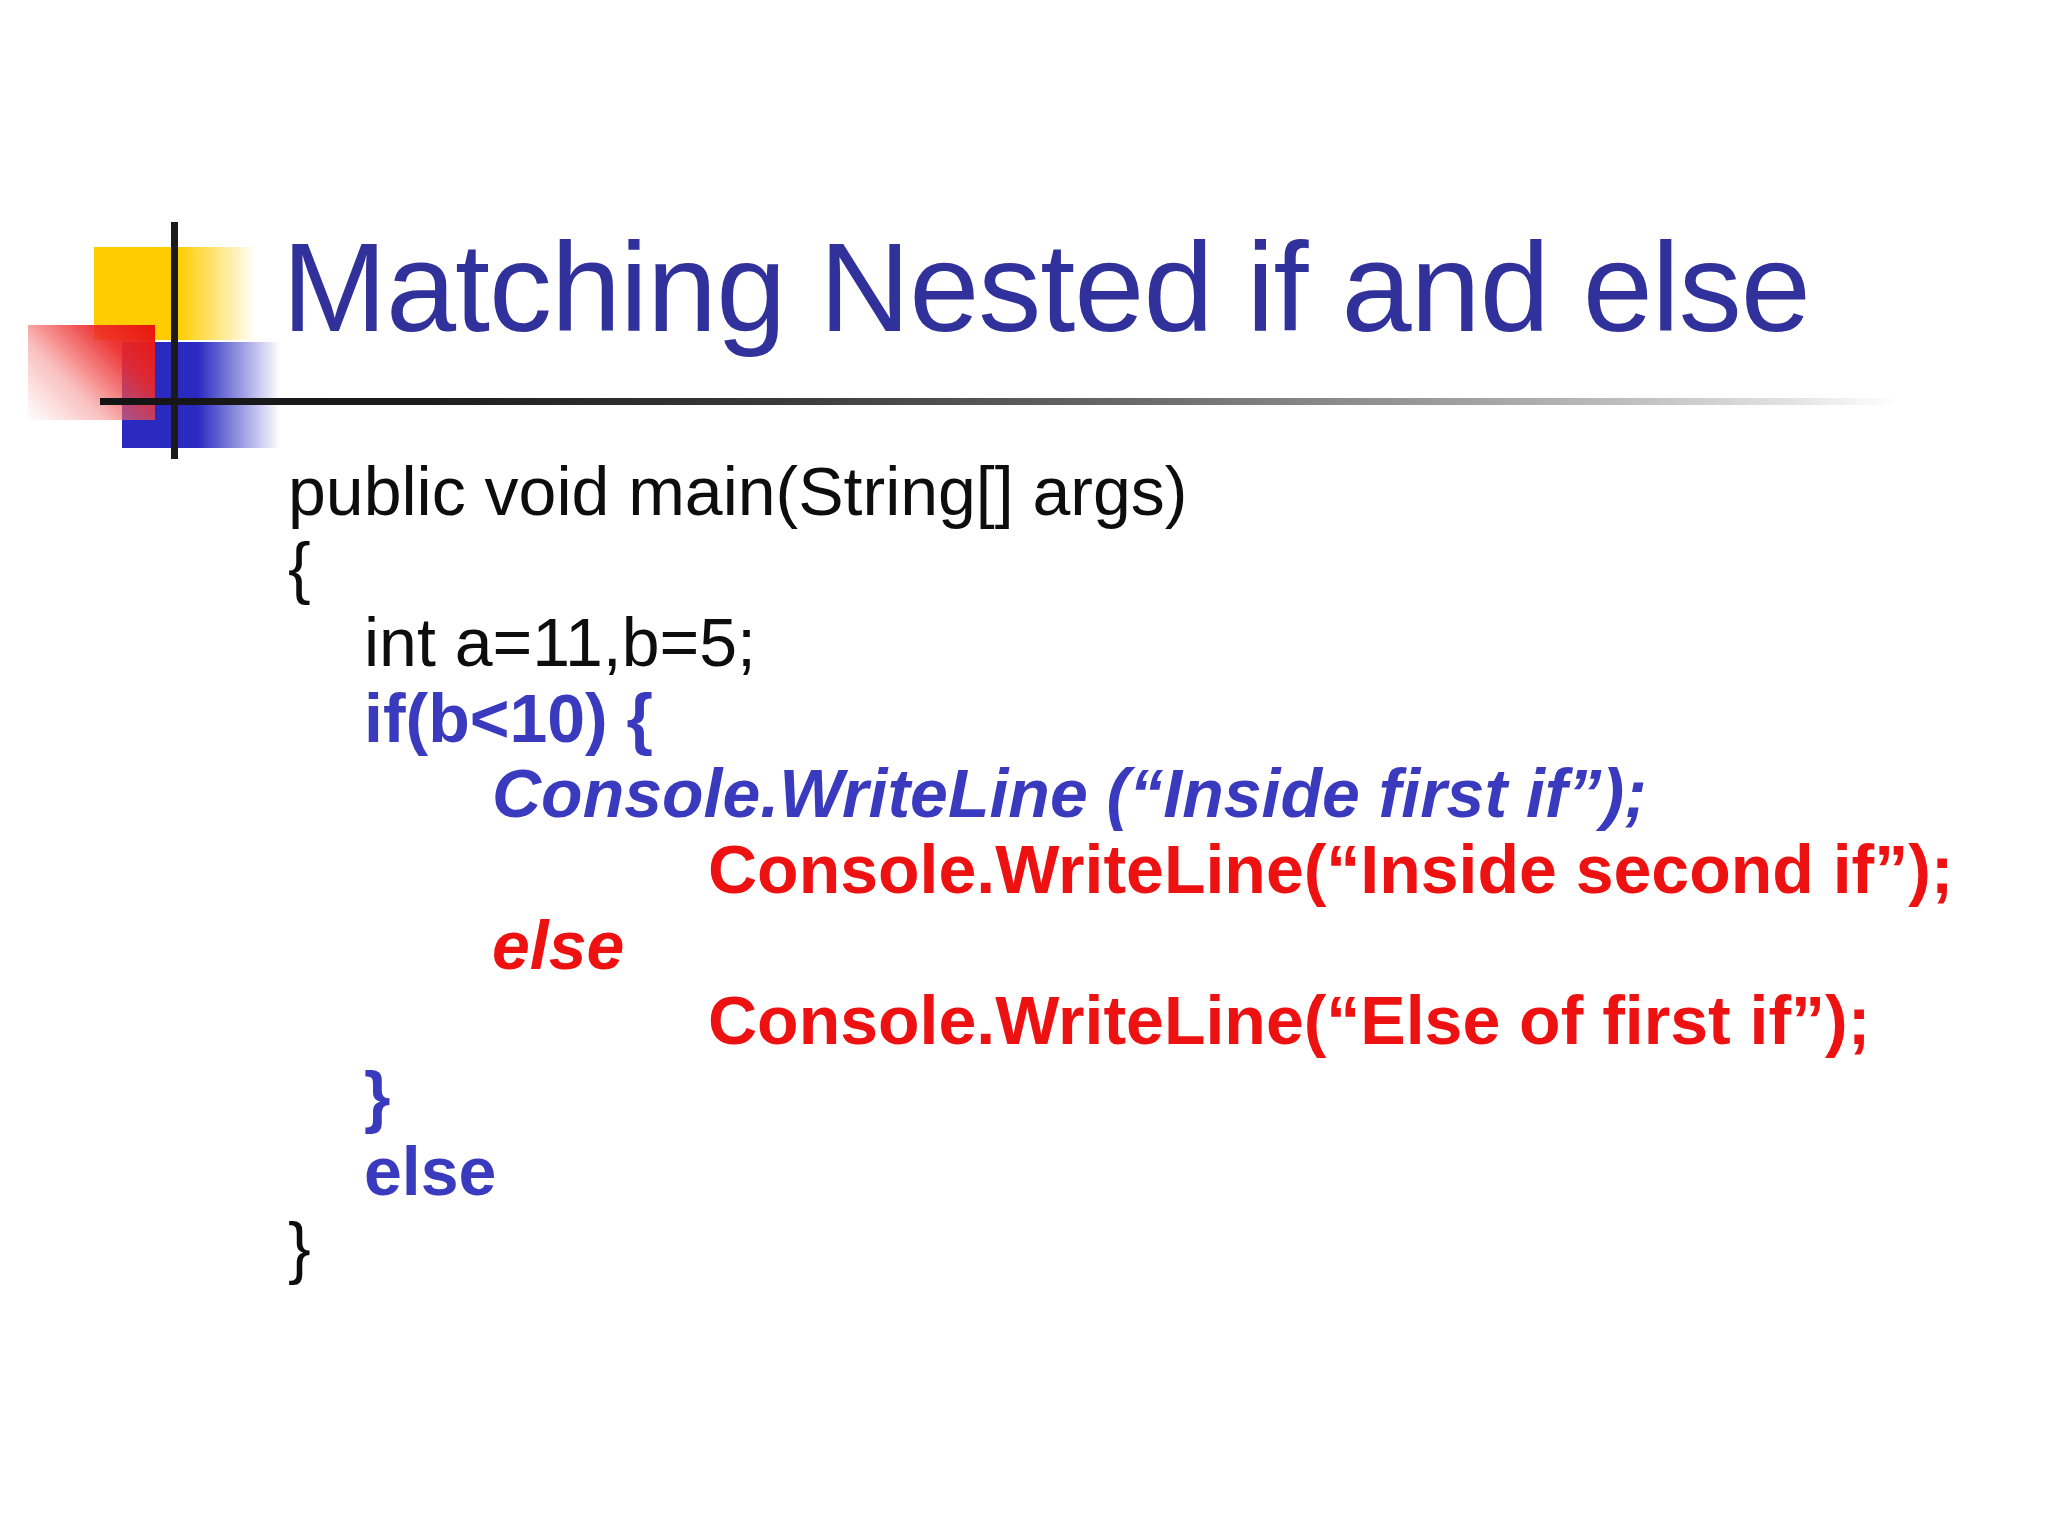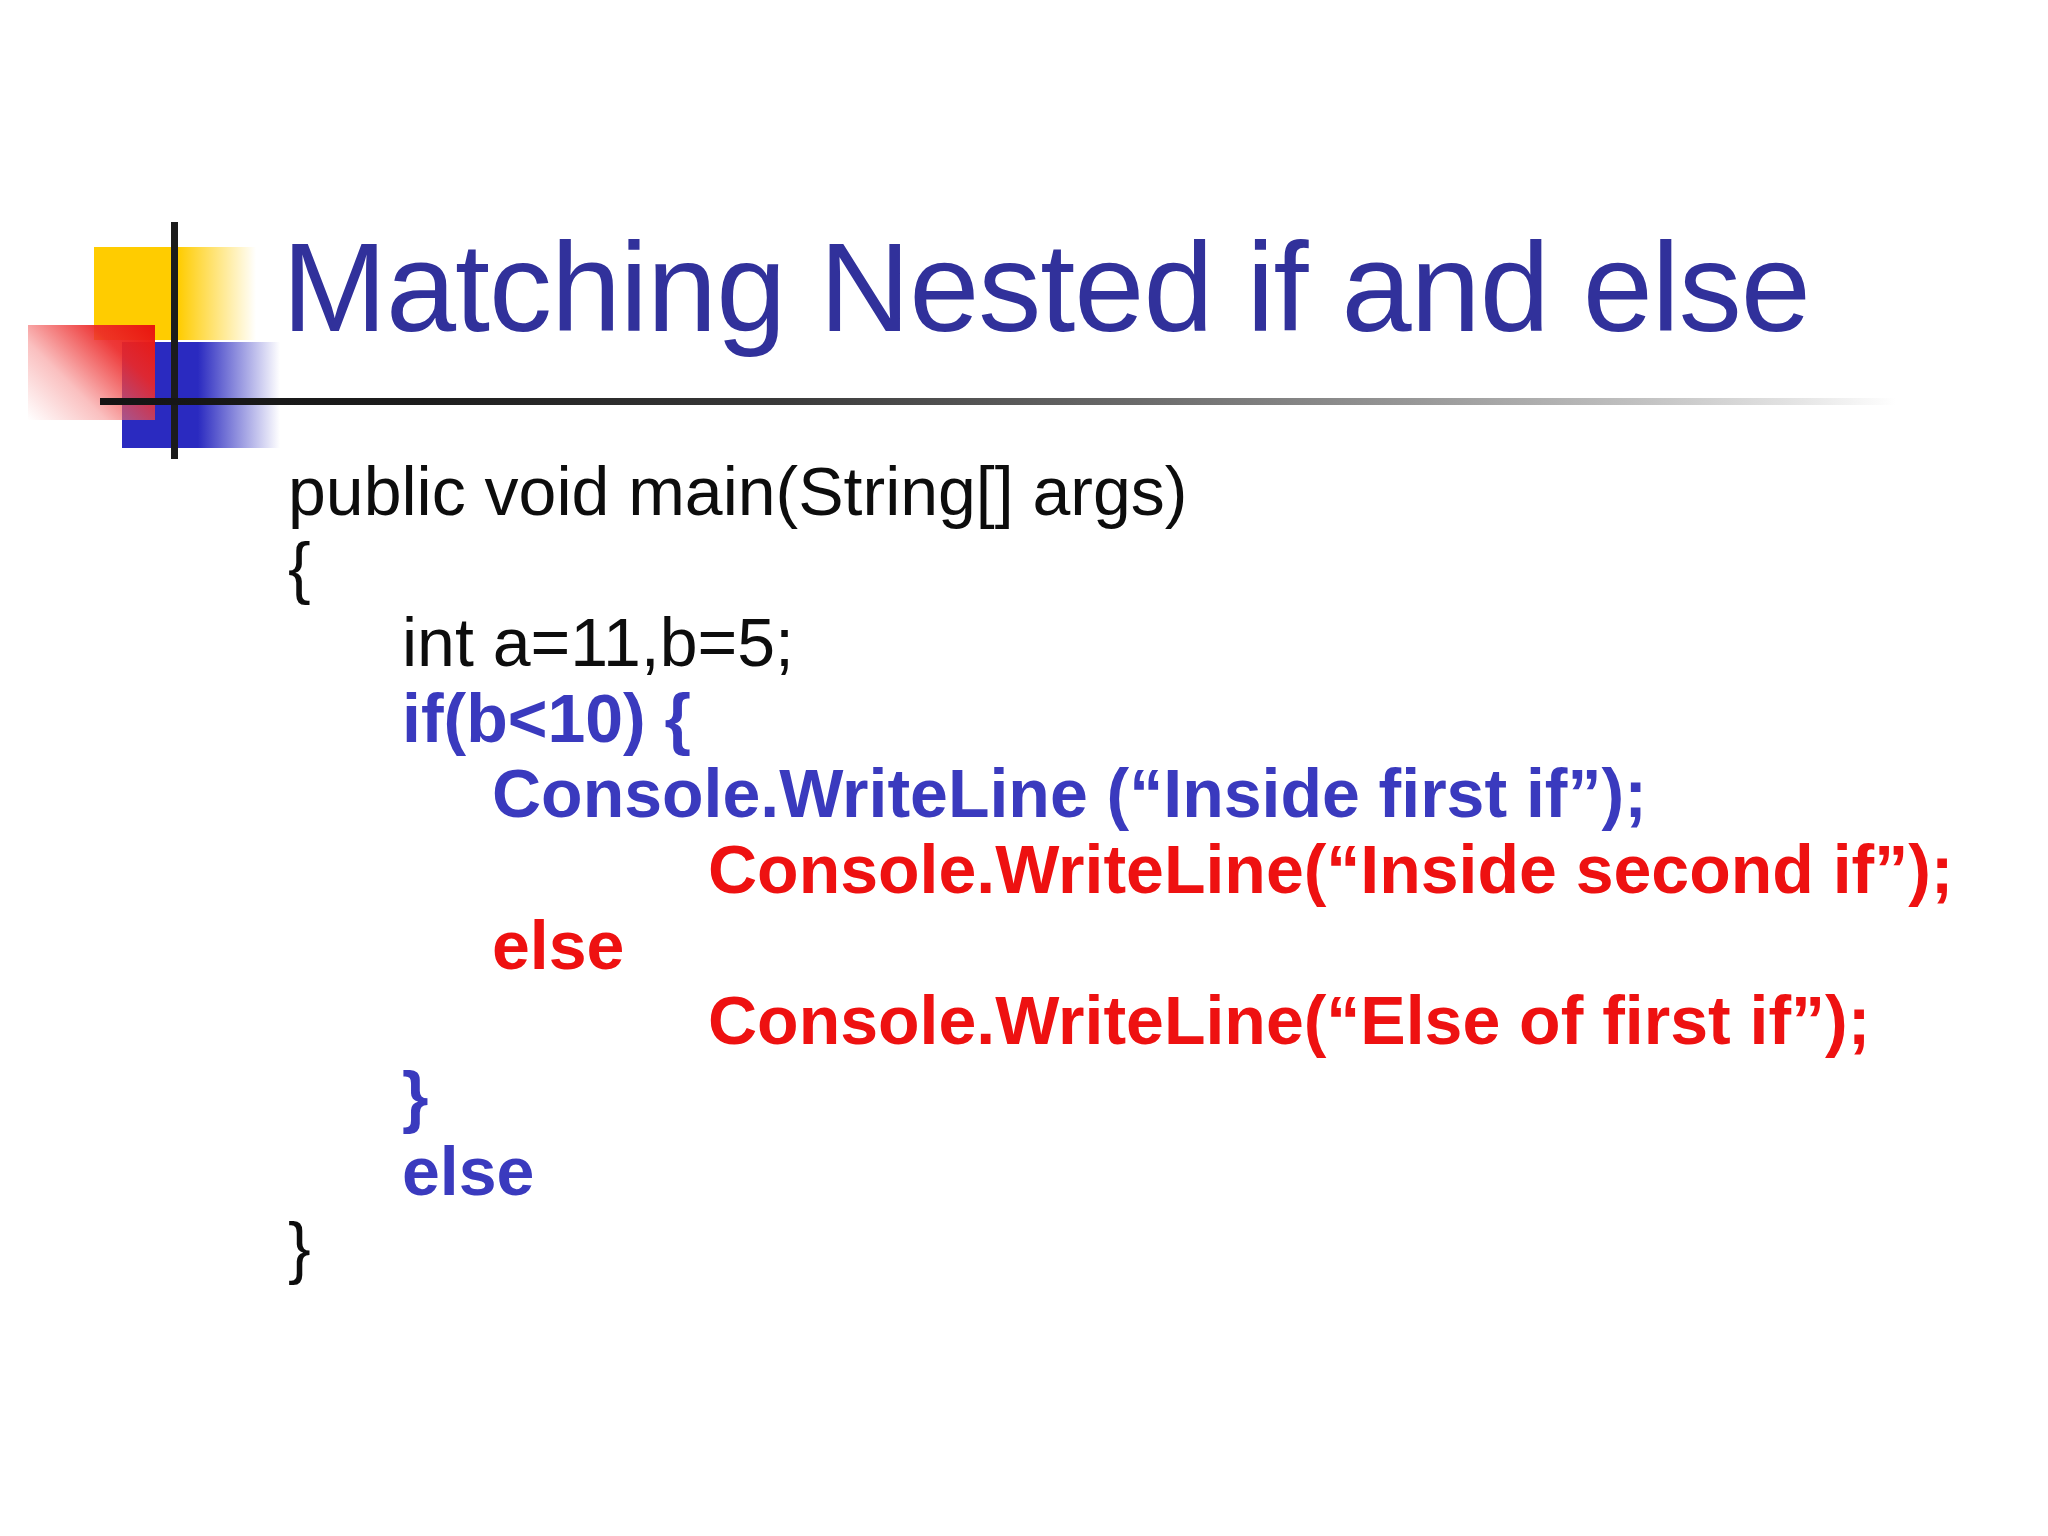--- a/index.html
+++ b/index.html
@@ -45,22 +45,22 @@
   }
 
   
   .code { position: absolute; left: 0; top: 454px; width: 100%; z-index: 5; }
   .code-line {
     font-size: 68px;
     line-height: 75.6px;
     white-space: pre;
   }
   .ind-0 { padding-left: 288px; }
-  .ind-1 { padding-left: 364px; margin-left: 38px; }
-  .ind-2 { padding-left: 492px; }
+  .ind-1 { padding-left: 364px; }
+  .ind-2 { padding-left: 492px; font-style: italic; }
   .ind-3 { padding-left: 708px; }
   .c-black { color: var(--code_black); font-weight: 400; }
   .c-blue  { color: var(--code_blue);  font-weight: 700; }
   .c-red   { color: var(--code_red);   font-weight: 700; }
 </style>
 </head>
 <body>
 
 <div class="slide">
 

